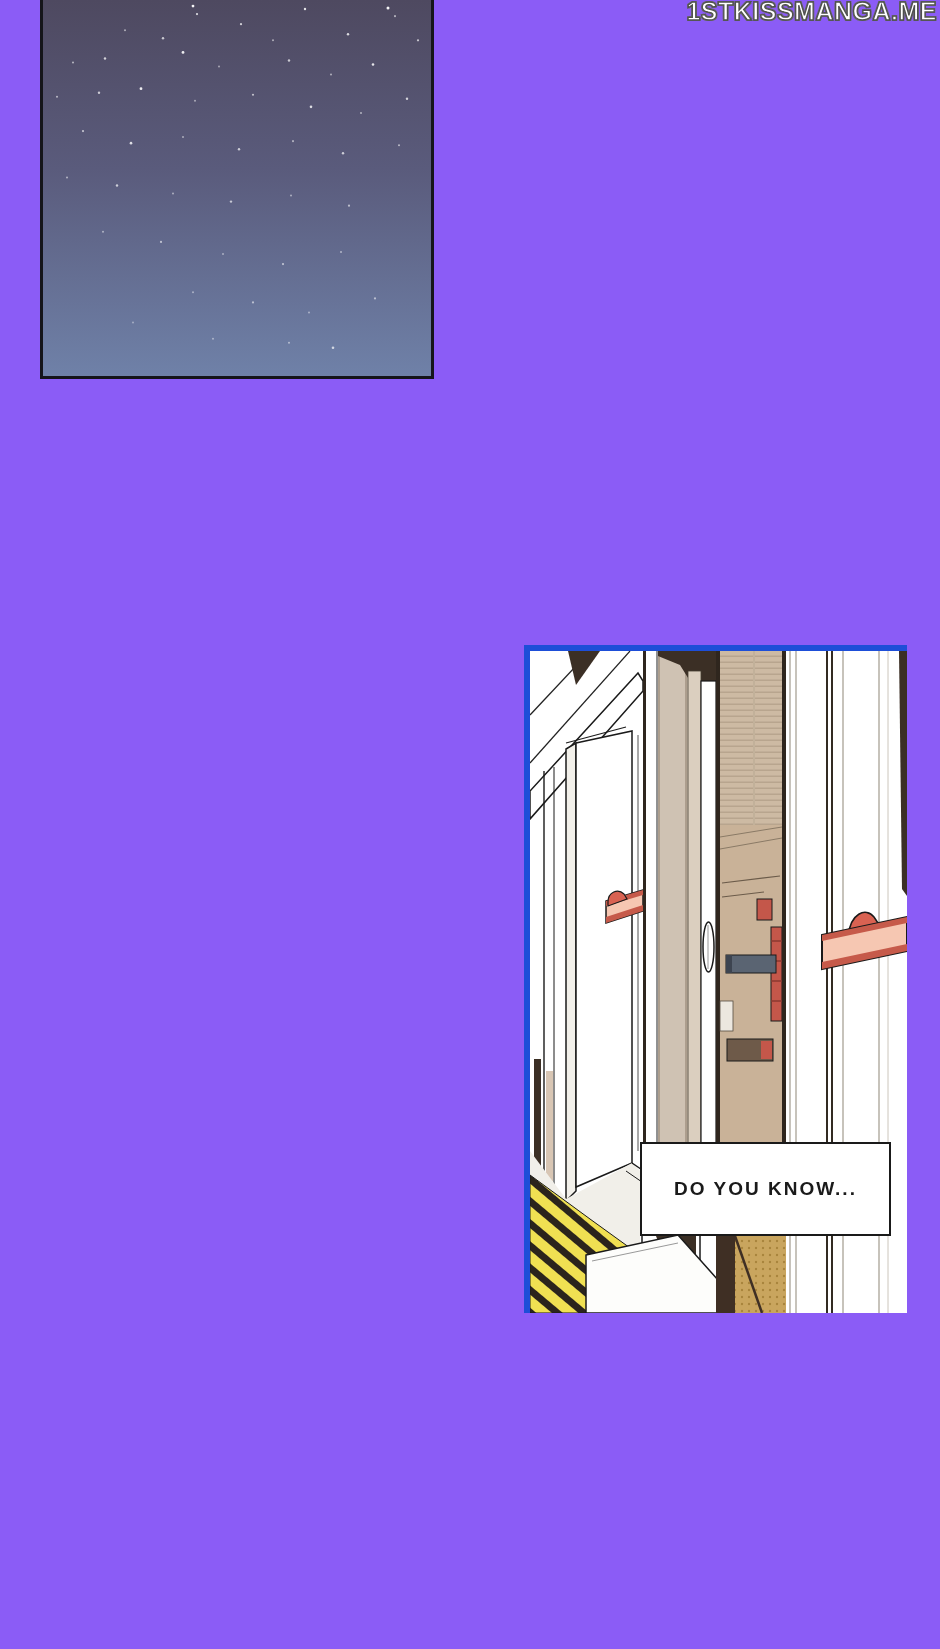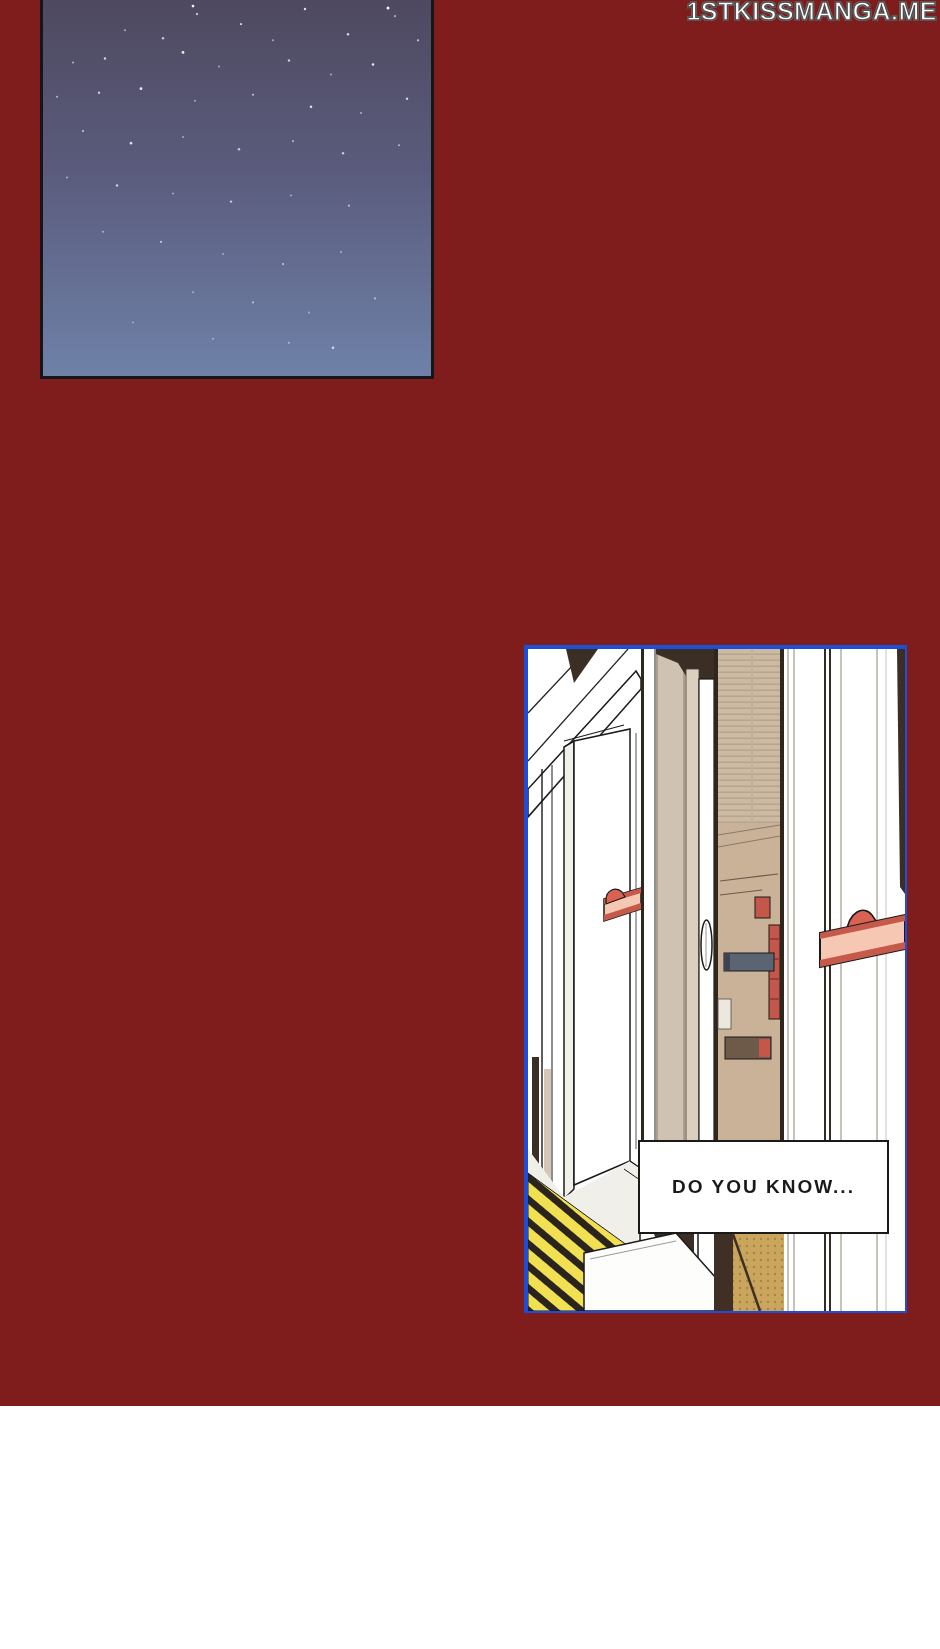--- a/index.html
+++ b/index.html
@@ -1,17 +1,17 @@
 <!DOCTYPE html>
 <html style="--sky_top: #4e4960; --sky_middle: #5a5b7c; --sky_bottom: #6f81a8; --star: #ffffff; --border: #15151a; --line: #1a1a1a; --beige_frame: #cfc2b3; --tan_interior: #cdbaa3; --tan_wall: #c9b298; --gold_floor: #c9a55e; --handle_fill: #f6c7b2; --handle_edge: #c65a4a; --handle_bump: #d96252; --accent_red: #c4574a; --gray_bar: #5a6472; --dark_wood: #3b2f25; --stripe_yellow: #f0e052; --stripe_black: #2b241c;"><head>
 <meta charset="utf-8">
 <style>
   html,body{margin:0;padding:0;background:#ffffff;}
   .page{
-    position:relative;width:940px;height:1406px;background:#7f1d1d;overflow:hidden;
+    position:relative;width:940px;height:1649px;background:#8b5cf6;overflow:hidden;
     font-family:"Liberation Sans",sans-serif;
   }
   .watermark{
     position:absolute;top:-3px;right:3px;
     font-size:25px;font-weight:bold;letter-spacing:0.5px;
     color:#ffffff;
     -webkit-text-stroke:1.3px #4f4f4f;
     text-shadow:
       -1px -1px 0 #6a6a6a, 1px -1px 0 #6a6a6a,
       -1px  1px 0 #6a6a6a, 1px  1px 0 #6a6a6a;
@@ -20,21 +20,21 @@
   .sky-panel{
     position:absolute;left:40px;top:0;width:394px;height:379px;
     box-sizing:border-box;
     border:3px solid #15151a;border-top:none;
     background:linear-gradient(to bottom,var(--sky_top) 0%,var(--sky_middle) 45%,var(--sky_bottom) 100%);
   }
   .sky-panel svg{display:block;width:100%;height:100%;}
   .door-panel{
     position:absolute;left:524px;top:645px;width:383px;height:668px;
     box-sizing:border-box;
-    border:4px solid #1d4ed8;background:#fff;
+    border:6px solid #1d4ed8;background:#fff;
   }
   .door-panel > svg{display:block;width:377px;height:662px;}
   .speech-box{
     position:absolute;left:110px;top:491px;width:251px;height:94px;
     box-sizing:border-box;background:#ffffff;border:2px solid #1a1a1a;
     display:flex;align-items:center;justify-content:center;
   }
   .speech-text{
     font-weight:700;font-size:19px;letter-spacing:2px;color:#1a1a1a;
     font-family:"Liberation Sans",sans-serif;white-space:nowrap;

